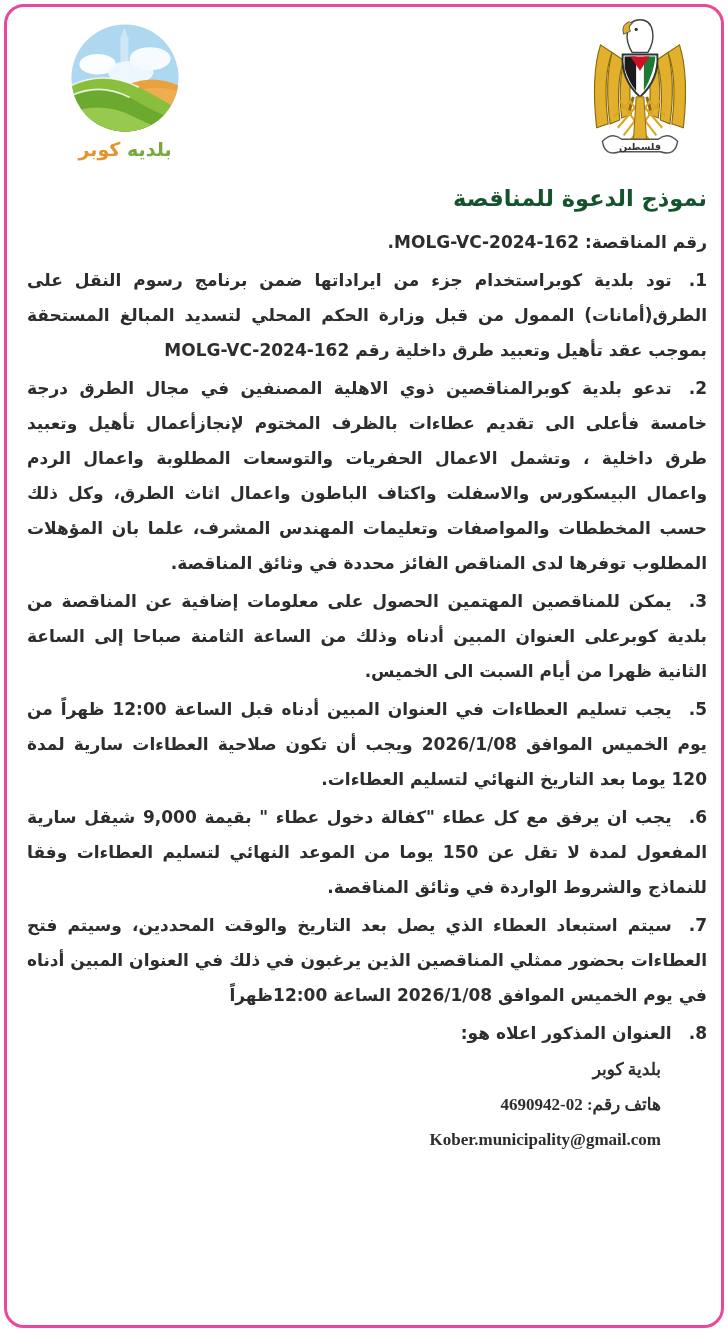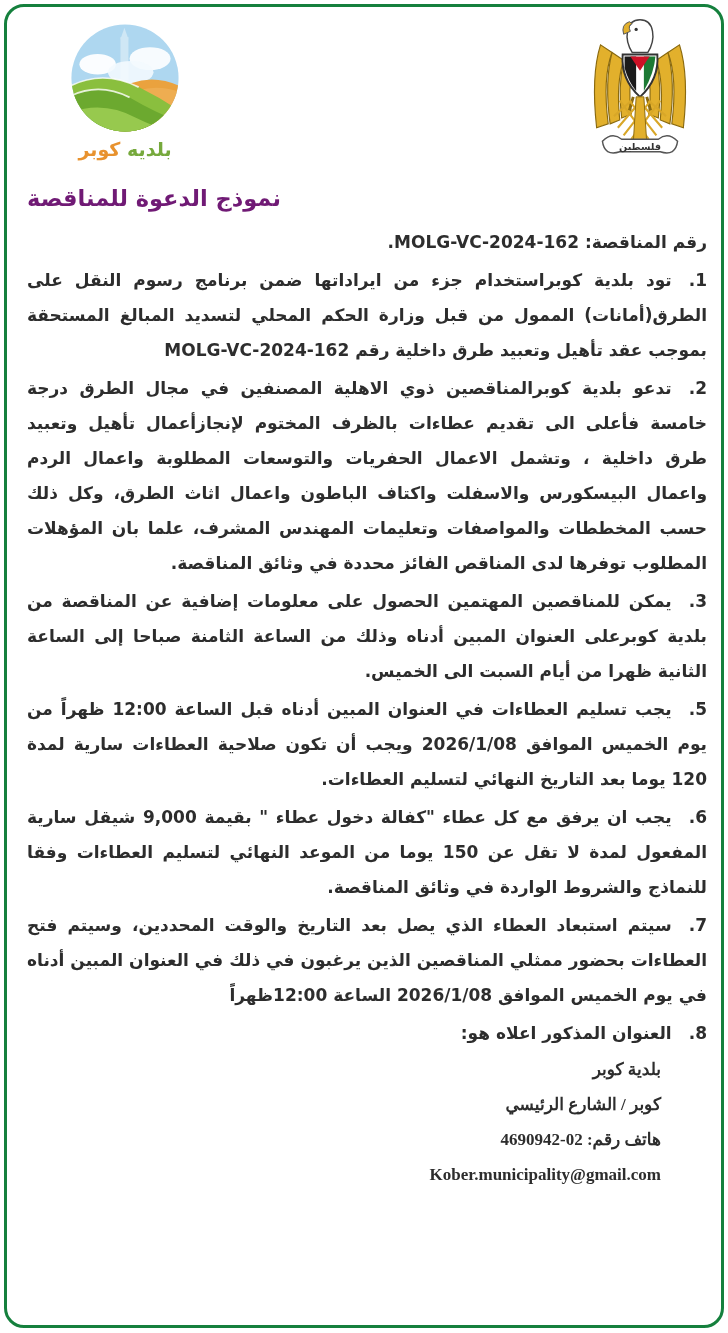--- a/index.html
+++ b/index.html
@@ -4,37 +4,37 @@
 <style>
   html, body { margin:0; padding:0; }
   body {
     width:728px; height:1333px; position:relative;
     background:#ffffff;
     font-family:"DejaVu Sans", sans-serif;
   }
   .card {
     position:absolute; left:4px; top:4px; right:4px; bottom:5px;
     box-sizing:border-box;
-    border:3px solid #15803d; border-radius:20px;
+    border:3px solid #ec4899; border-radius:20px;
     background:#ffffff; overflow:hidden;
     padding:10px 14px 24px 20px;
   }
   
   .header { position:relative; height:162px; }
   .logo { position:absolute; left:32px; top:4px; width:132px; text-align:center; }
   .logo svg { width:114px; height:114px; display:block; margin:0 auto; }
   .logo-text { font-weight:bold; font-size:19px; margin-top:3px; letter-spacing:0; }
   .logo-word-green  { color:#76a93c; }
   .logo-word-orange { color:#e8922e; }
   .emblem { position:absolute; right:14px; top:-2px; width:106px; }
   .emblem svg { width:106px; height:156px; display:block; }
   
   h1.doc-title {
-    margin:6px 0 14px 0; text-align:left;
-    font-size:22.5px; font-weight:bold; color:#701a75;
+    margin:6px 0 14px 0; text-align:right;
+    font-size:22.5px; font-weight:bold; color:#14532d;
   }
   
   .doc-body {
     direction:rtl;
     font-size:17px; line-height:35px; font-weight:bold;
     color:#2d2d2d;
   }
   .doc-body p { margin:0; }
   p.intro-line { text-align:right; }
   p.tender-item { text-align:justify; margin-top:3px; }
@@ -129,19 +129,18 @@
     <p class="tender-item"><span class="num">5.</span><span class="txt">يجب تسليم العطاءات في العنوان المبين أدناه قبل الساعة 12:00 ظهراً من يوم الخميس الموافق 2026/1/08 ويجب أن تكون صلاحية العطاءات سارية لمدة 120 يوما بعد التاريخ النهائي لتسليم العطاءات.</span></p>
 
     <p class="tender-item"><span class="num">6.</span><span class="txt">يجب ان يرفق مع كل عطاء "كفالة دخول عطاء " بقيمة 9,000 شيقل سارية المفعول لمدة لا تقل عن 150 يوما من الموعد النهائي لتسليم العطاءات وفقا للنماذج والشروط الواردة في وثائق المناقصة.</span></p>
 
     <p class="tender-item"><span class="num">7.</span><span class="txt">سيتم استبعاد العطاء الذي يصل بعد التاريخ والوقت المحددين، وسيتم فتح العطاءات بحضور ممثلي المناقصين الذين يرغبون في ذلك في العنوان المبين أدناه في يوم الخميس الموافق 2026/1/08 الساعة 12:00ظهراً</span></p>
 
     <p class="tender-item"><span class="num">8.</span><span class="txt">العنوان المذكور اعلاه هو:</span></p>
 
     <div class="address-block">
       <p>بلدية كوبر</p>
-      <p>كوبر / الشارع الرئيسي</p>
       <p>هاتف رقم: 02-4690942</p>
       <p>Kober.municipality@gmail.com</p>
     </div>
 
   </div>
 </div>
 
 </body></html>

